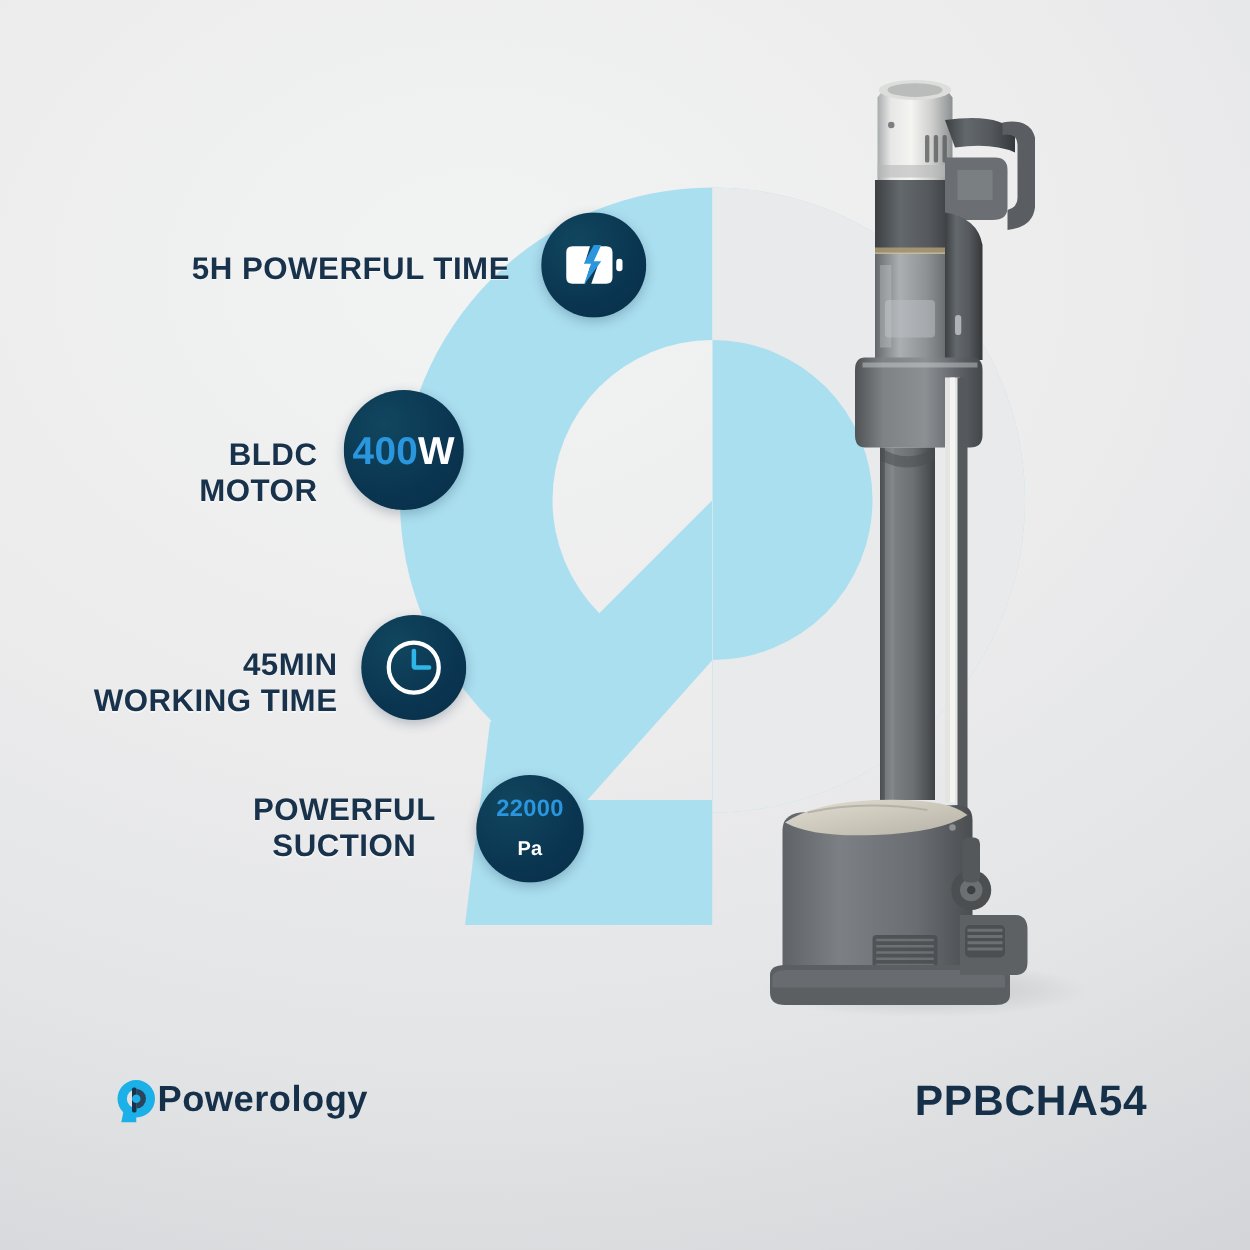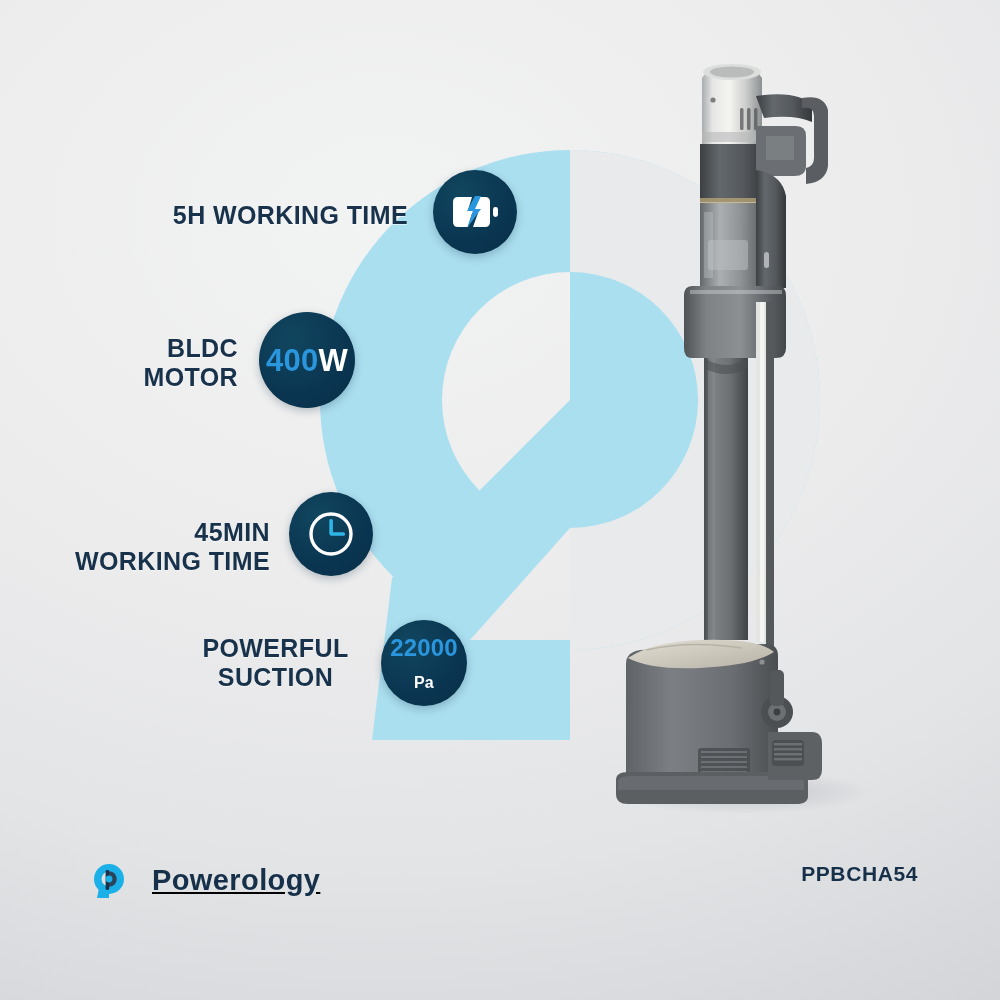--- a/index.html
+++ b/index.html
@@ -68,21 +68,21 @@
   
   #row-recharge { left: 108px; top: 176px; width: 440px; }
   #row-recharge .feature-label { width: 300px; }
   #row-recharge .badge {
     width: 84px; height: 84px;
     margin-left: 25px;
     margin-top: -6px;
   }
 
   
-  #row-motor { left: 76px; top: 318px; width: 300px; }
+  #row-motor { left: 92px; top: 318px; width: 300px; align-items: flex-end; }
   #row-motor .feature-label { width: 162px; }
   #row-motor .badge {
     width: 96px; height: 96px;
     margin-left: 21px;
     margin-top: -6px;
   }
   #row-motor .badge-line { font-size: 31px; }
 
   
   #row-working { left: 74px; top: 492px; width: 300px; align-items: flex-end; }
@@ -92,44 +92,43 @@
     margin-left: 19px;
   }
 
   
   #row-suction { left: 198px; top: 620px; width: 340px; }
   #row-suction .feature-label { width: 155px; }
   #row-suction .badge {
     width: 86px; height: 86px;
     margin-left: 28px;
   }
-  #row-suction .badge .bl-0 { font-size: 24px; margin-bottom: 15px; }
+  #row-suction .badge .bl-0 { font-size: 19px; margin-bottom: 15px; }
   #row-suction .badge .bl-1 { font-size: 16px; }
 
   
   #brand-block {
     position: absolute;
     left: 92px; top: 862px;
     display: flex;
     align-items: center;
-    gap: 26px;
-    text-decoration: underline;
+    gap: 0;
   }
   #brand-name {
     color: #16304a;
     font-weight: 700;
     font-size: 29px;
     letter-spacing: 0.4px;
   }
   #model-code {
     position: absolute;
     right: 82px; top: 862px;
     color: #16304a;
     font-weight: 700;
-    font-size: 21px;
+    font-size: 34px;
     letter-spacing: 0.6px;
   }
 
   
   #product { position: absolute; left: 580px; top: 40px; }
 </style>
 </head>
 <body>
 
 <div id="stage">
@@ -312,21 +311,21 @@
       <g fill="#7b7f82" opacity="0.7">
         <rect x="194" y="703" width="28" height="2.4"></rect>
         <rect x="194" y="708" width="28" height="2.4"></rect>
         <rect x="194" y="713" width="28" height="2.4"></rect>
         <rect x="194" y="718" width="28" height="2.4"></rect>
       </g>
     </g>
   </svg>
 
   <div class="feature" id="row-recharge">
-    <div class="feature-label label-right">5H WORKING TIME</div>
+    <div class="feature-label label-right">5H POWERFUL TIME</div>
     <div class="badge">
       <svg width="48" height="34" viewBox="0 0 48 34" aria-hidden="true">
         <path d="M2 7 q0 -5 5 -5 l14 0 l-4 13 l5 0 l-5 17 l-10 0 q-5 0 -5 -5 z" fill="#ffffff"></path>
         <path d="M26 2 l8 0 q5 0 5 5 l0 20 q0 5 -5 5 l-12 0 l5 -14 l-6 0 z" fill="#ffffff"></path>
         <path d="M24 1 l-8 15 l6 0 l-6 17 l14 -19 l-6 0 l6 -13 z" fill="#2a96dd"></path>
         <rect x="42" y="12" width="5" height="10" rx="2.4" fill="#ffffff"></rect>
       </svg>
     </div>
   </div>
 

